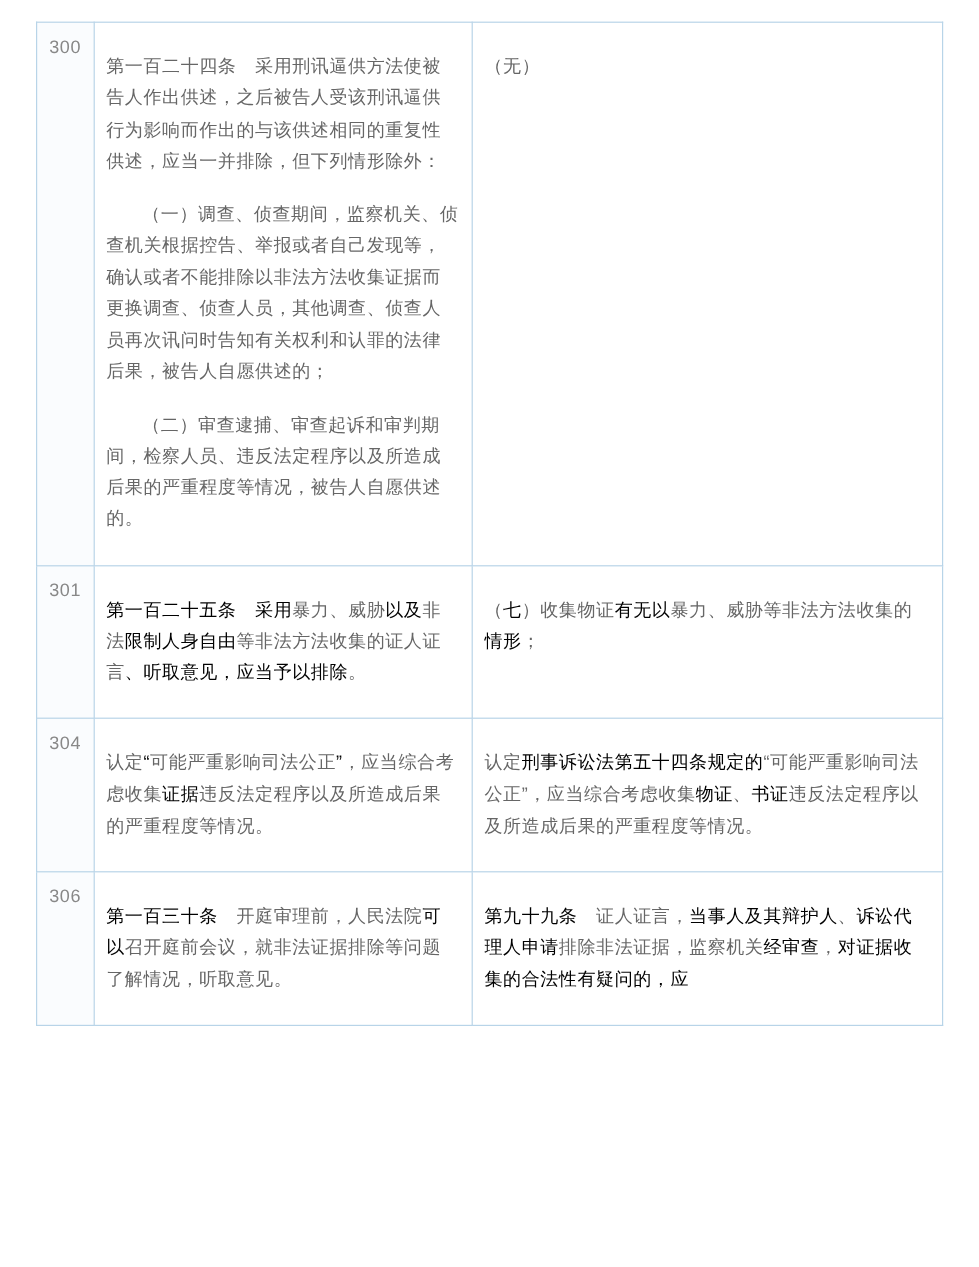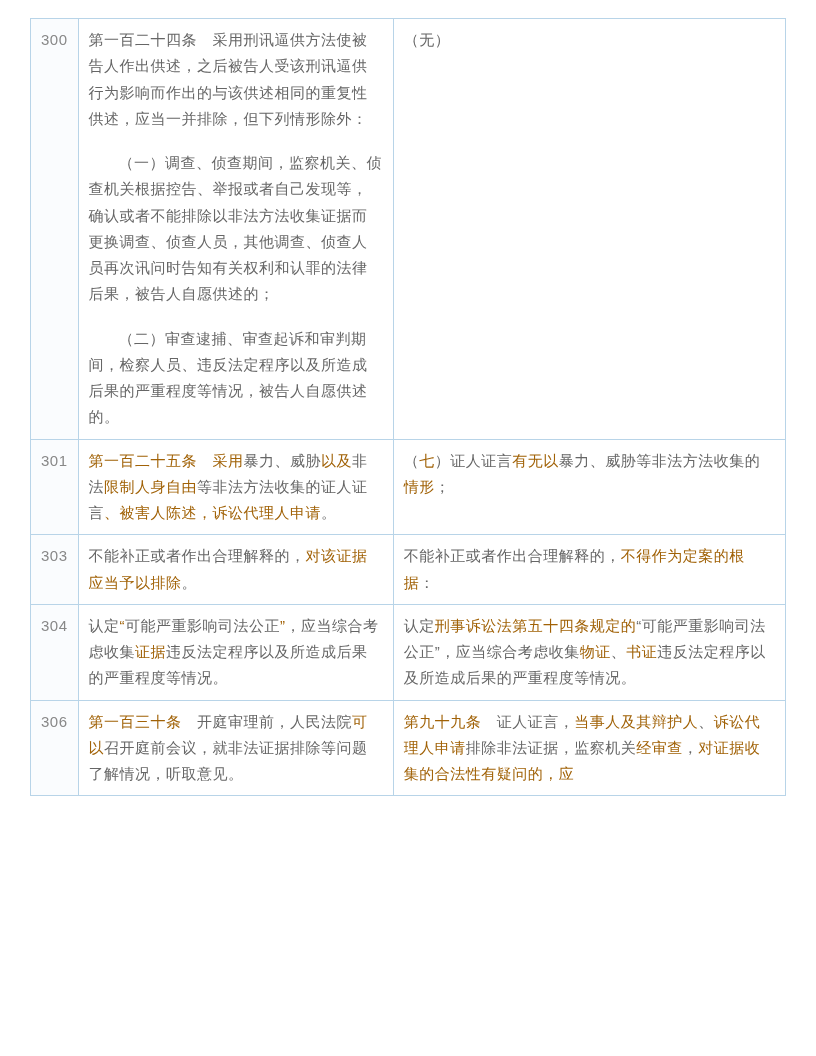--- a/index.html
+++ b/index.html
@@ -12,36 +12,36 @@
     margin: 0 auto;
   }
   table {
     border-collapse: collapse;
     width: 756px;
     margin: 0 auto;
     margin-top: 18px;
   }
   td {
     border: 1px solid #b8d4e8;
-    padding: 8px 10px;
+    padding: 24px 10px;
     vertical-align: top;
     line-height: 1.75;
     letter-spacing: 0.5px;
   }
   td.num {
     width: 42px;
     text-align: center;
     color: #888;
     background: #fafcfe;
     vertical-align: top;
     padding-top: 8px;
   }
   td.col-left { width: 318px; margin-top: 41px; }
   td.col-right { width: 396px; }
-  .red { color: #a16207; }
+  .red { color: #000000; }
   .para { margin-bottom: 0; }
 </style>
 </head>
 <body>
 
 <table>
   <tbody id="tbody">
       <tr>
         <td class="num">300</td>
         <td class="col-left">
@@ -51,33 +51,24 @@
           <div style="height: 1.2em;"></div>
           <div class="para"><span style="display: inline-block; width: 2em;"></span><span>（二）审查逮捕、审查起诉和审判期间，检察人员、违反法定程序以及所造成后果的严重程度等情况，被告人自愿供述的。</span></div>
         </td>
         <td class="col-right">
           <div class="para"><span>（无）</span></div>
         </td>
       </tr>
       <tr>
         <td class="num">301</td>
         <td class="col-left">
-          <div class="para"><span class="red">第一百二十五条　采用</span><span>暴力、威胁</span><span class="red">以及</span><span>非法</span><span class="red">限制人身自由</span><span>等非法方法收集的证人证言</span><span class="red">、被害人陈述，诉讼代理人申请</span><span>。</span></div>
+          <div class="para"><span class="red">第一百二十五条　采用</span><span>暴力、威胁</span><span class="red">以及</span><span>非法</span><span class="red">限制人身自由</span><span>等非法方法收集的证人证言</span><span class="red">、听取意见，应当予以排除</span><span>。</span></div>
         </td>
         <td class="col-right">
-          <div class="para"><span>（</span><span class="red">七</span><span>）证人证言</span><span class="red">有无以</span><span>暴力、威胁等非法方法收集的</span><span class="red">情形</span><span>；</span></div>
-        </td>
-      </tr>
-      <tr>
-        <td class="num">303</td>
-        <td class="col-left">
-          <div class="para"><span>不能补正或者作出合理解释的，</span><span class="red">对该证据应当予以排除</span><span>。</span></div>
-        </td>
-        <td class="col-right">
-          <div class="para"><span>不能补正或者作出合理解释的，</span><span class="red">不得作为定案的根据</span><span>：</span></div>
+          <div class="para"><span>（</span><span class="red">七</span><span>）收集物证</span><span class="red">有无以</span><span>暴力、威胁等非法方法收集的</span><span class="red">情形</span><span>；</span></div>
         </td>
       </tr>
       <tr>
         <td class="num">304</td>
         <td class="col-left">
           <div class="para"><span>认定</span><span class="red">“</span><span>可能严重影响司法公正</span><span class="red">”</span><span>，应当综合考虑收集</span><span class="red">证据</span><span>违反法定程序以及所造成后果的严重程度等情况。</span></div>
         </td>
         <td class="col-right">
           <div class="para"><span>认定</span><span class="red">刑事诉讼法第五十四条规定的</span><span>“可能严重影响司法公正”，应当综合考虑收集</span><span class="red">物证</span><span>、</span><span class="red">书证</span><span>违反法定程序以及所造成后果的严重程度等情况。</span></div>
         </td>

